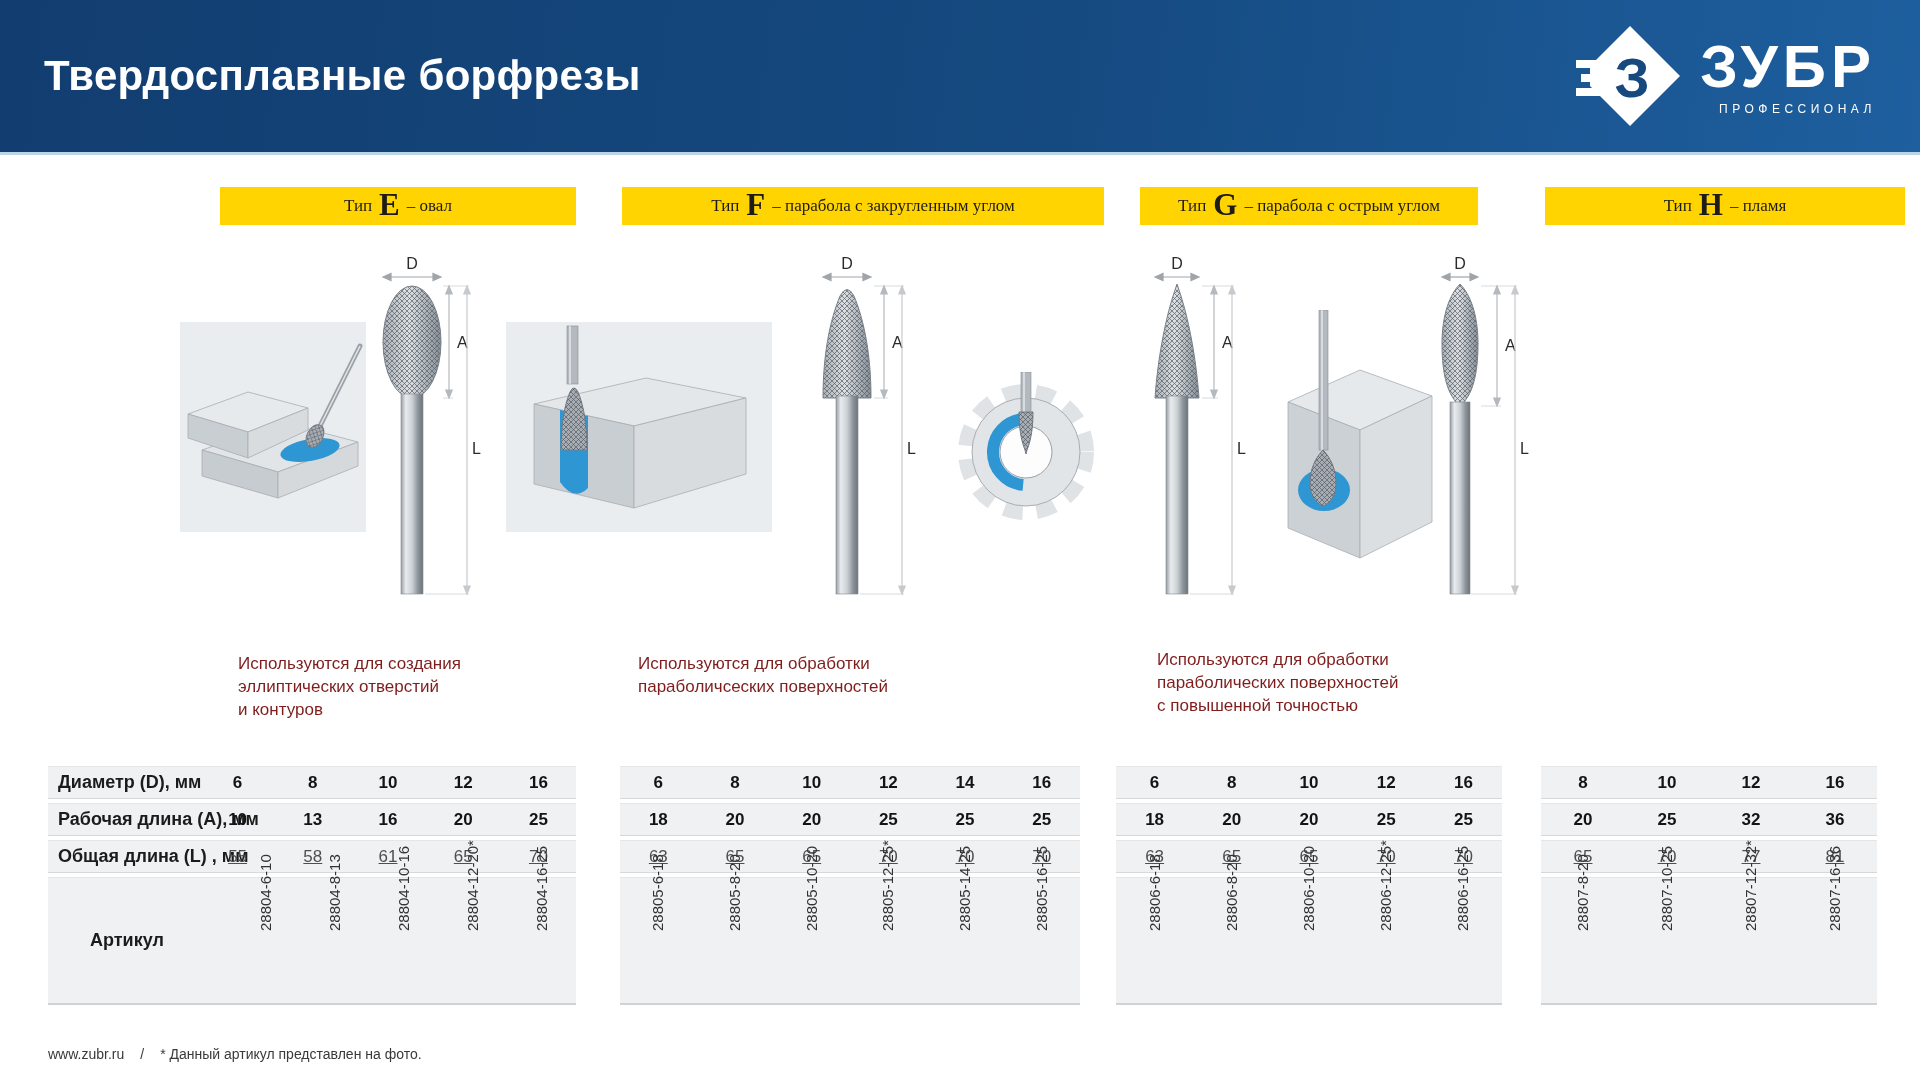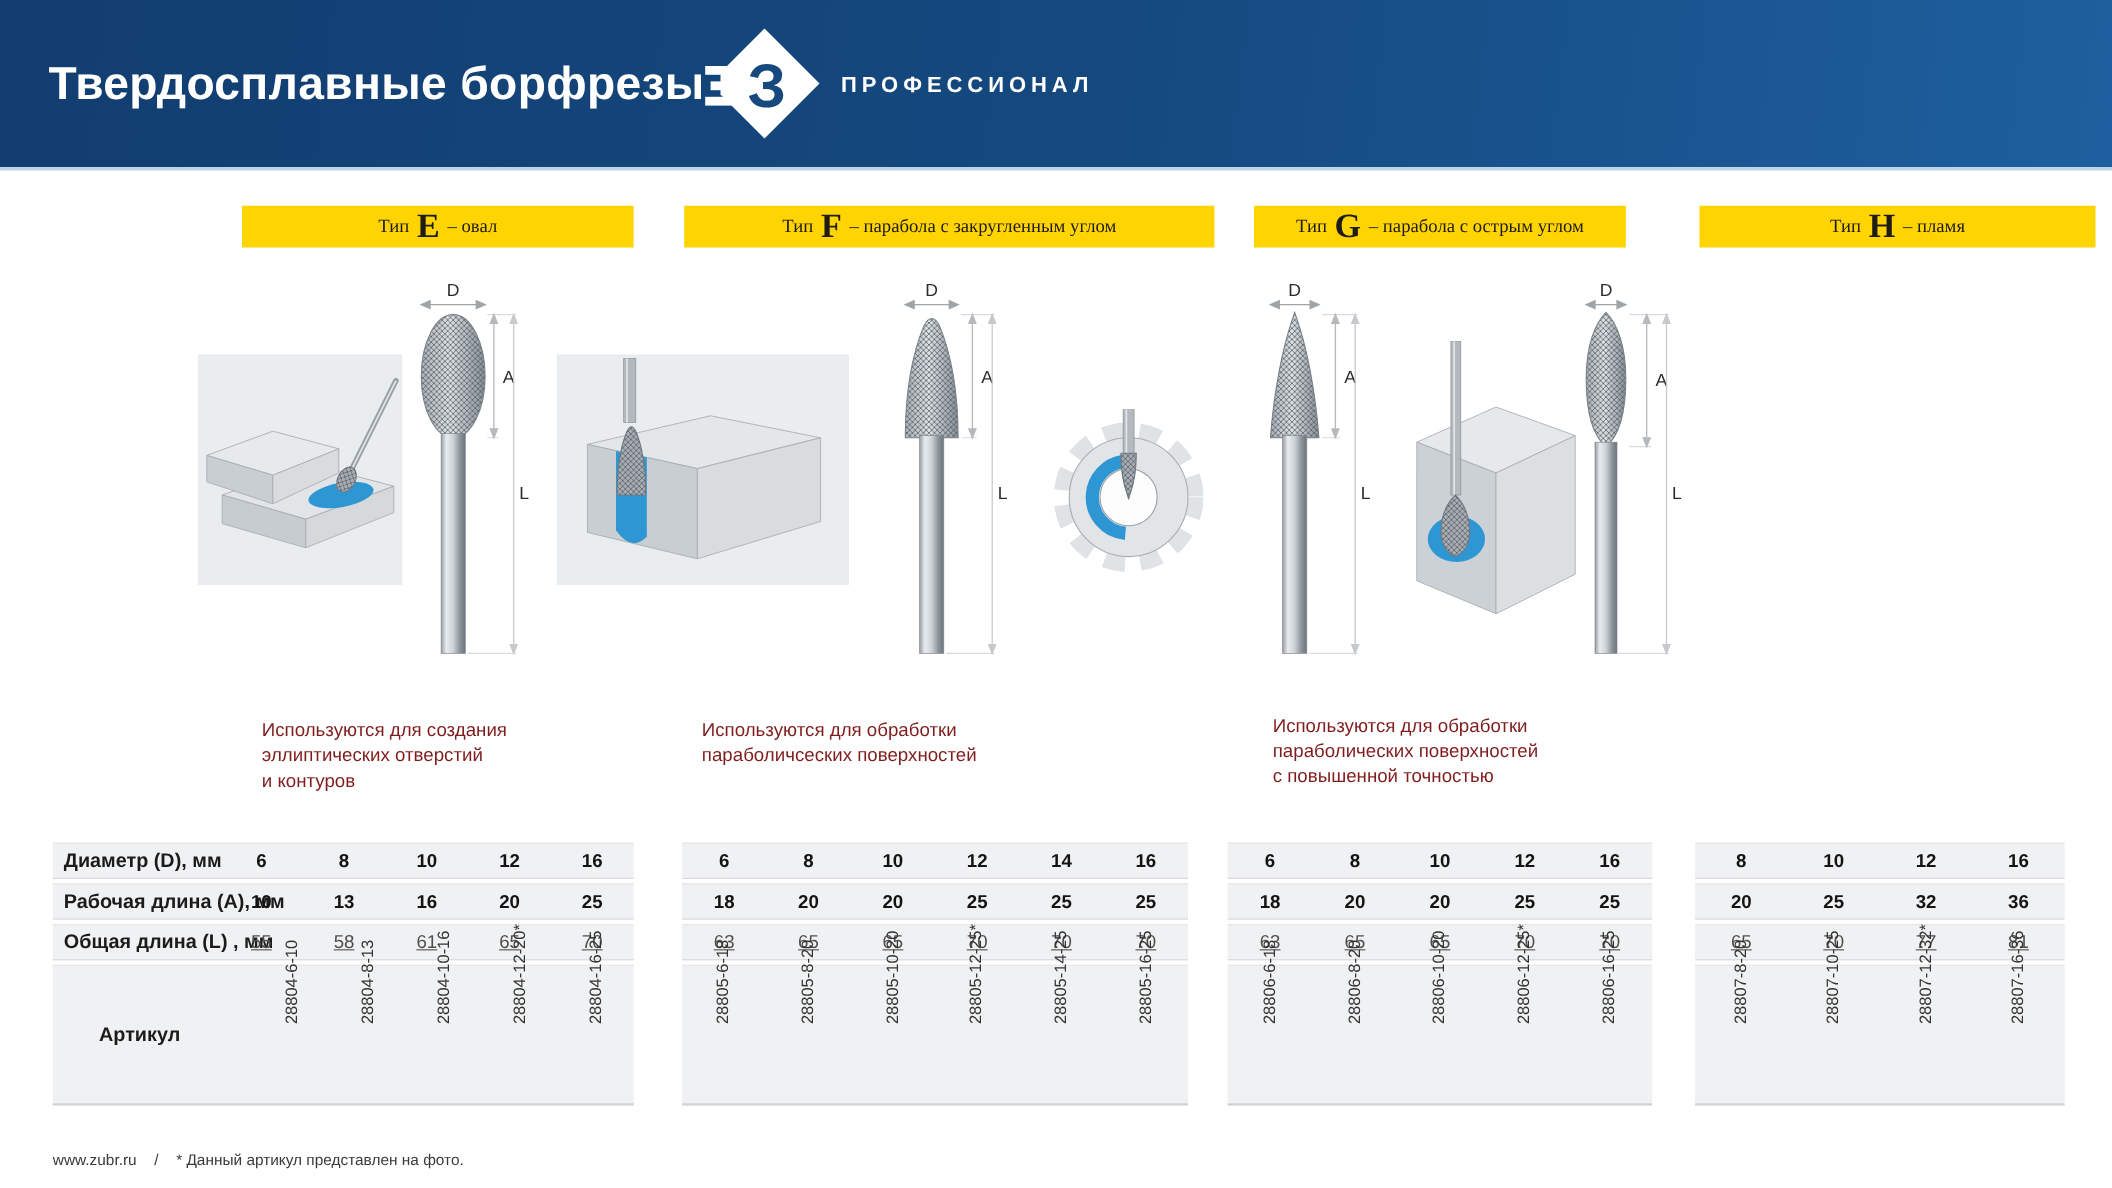--- a/index.html
+++ b/index.html
@@ -3,26 +3,26 @@
 <meta charset="utf-8">
 <style>
   html,body{margin:0;padding:0;background:#fff;}
   .page{position:relative;width:1920px;height:1080px;background:#ffffff;overflow:hidden;
         font-family:"Liberation Sans","DejaVu Sans",sans-serif;}
 
   
   .hdr{position:absolute;left:0;top:0;width:1920px;height:155px;box-sizing:border-box;
        background:linear-gradient(97deg,#123d70 0%,#154a80 55%,#1e5f9f 100%);
        border-bottom:3px solid #bad4e8;
-       display:flex;align-items:center;justify-content:flex-start;padding:0 44px;}
+       display:flex;align-items:center;justify-content:space-between;padding:0 44px;}
   .title{color:#fff;font-size:42px;font-weight:700;margin:0;letter-spacing:.3px;}
   .brand{display:flex;align-items:center;gap:16px;}
   .brand-texts{display:flex;flex-direction:column;align-items:flex-end;}
   .brand-name{color:#fff;font-size:60px;font-weight:700;letter-spacing:5px;line-height:1;}
-  .brand-sub{color:#fff;font-size:20px;font-weight:700;letter-spacing:4.5px;margin-top:5px;}
+  .brand-sub{color:#fff;font-size:12px;font-weight:400;letter-spacing:4.5px;margin-top:5px;}
 
   
   section.col{position:absolute;inset:0;}
   .band{position:absolute;top:187px;height:38px;background:#ffd400;
         display:flex;align-items:center;justify-content:center;gap:7px;
         color:#1f1c17;font-size:17px;font-family:Liberation Serif, serif;}
   .band-letter{font-size:31px;font-weight:700;line-height:1;margin-top:-3px;}
 
   .illus,.burr{position:absolute;}
   .burr{top:256px;}
@@ -59,20 +59,21 @@
       <svg width="108" height="104" viewBox="0 0 108 104">
         <g fill="#ffffff">
           <rect x="0" y="36" width="36" height="8"></rect>
           <rect x="5" y="50" width="31" height="8"></rect>
           <rect x="0" y="64" width="36" height="8"></rect>
           <polygon points="54,2 104,52 54,102 14,62 14,42"></polygon>
         </g>
         <text x="56" y="73" font-size="56" font-weight="700" fill="#17497f" text-anchor="middle" font-family="Liberation Sans, sans-serif">З</text>
       </svg>
       <div class="brand-texts">
+        <div class="brand-name">ЗУБР</div>
         <div class="brand-sub">ПРОФЕССИОНАЛ</div>
       </div>
     </div>
   </header>
 
   <main>
 
   <section class="col">
     <div class="band" style="left:220px;width:356px;">
       <span>Тип</span>

